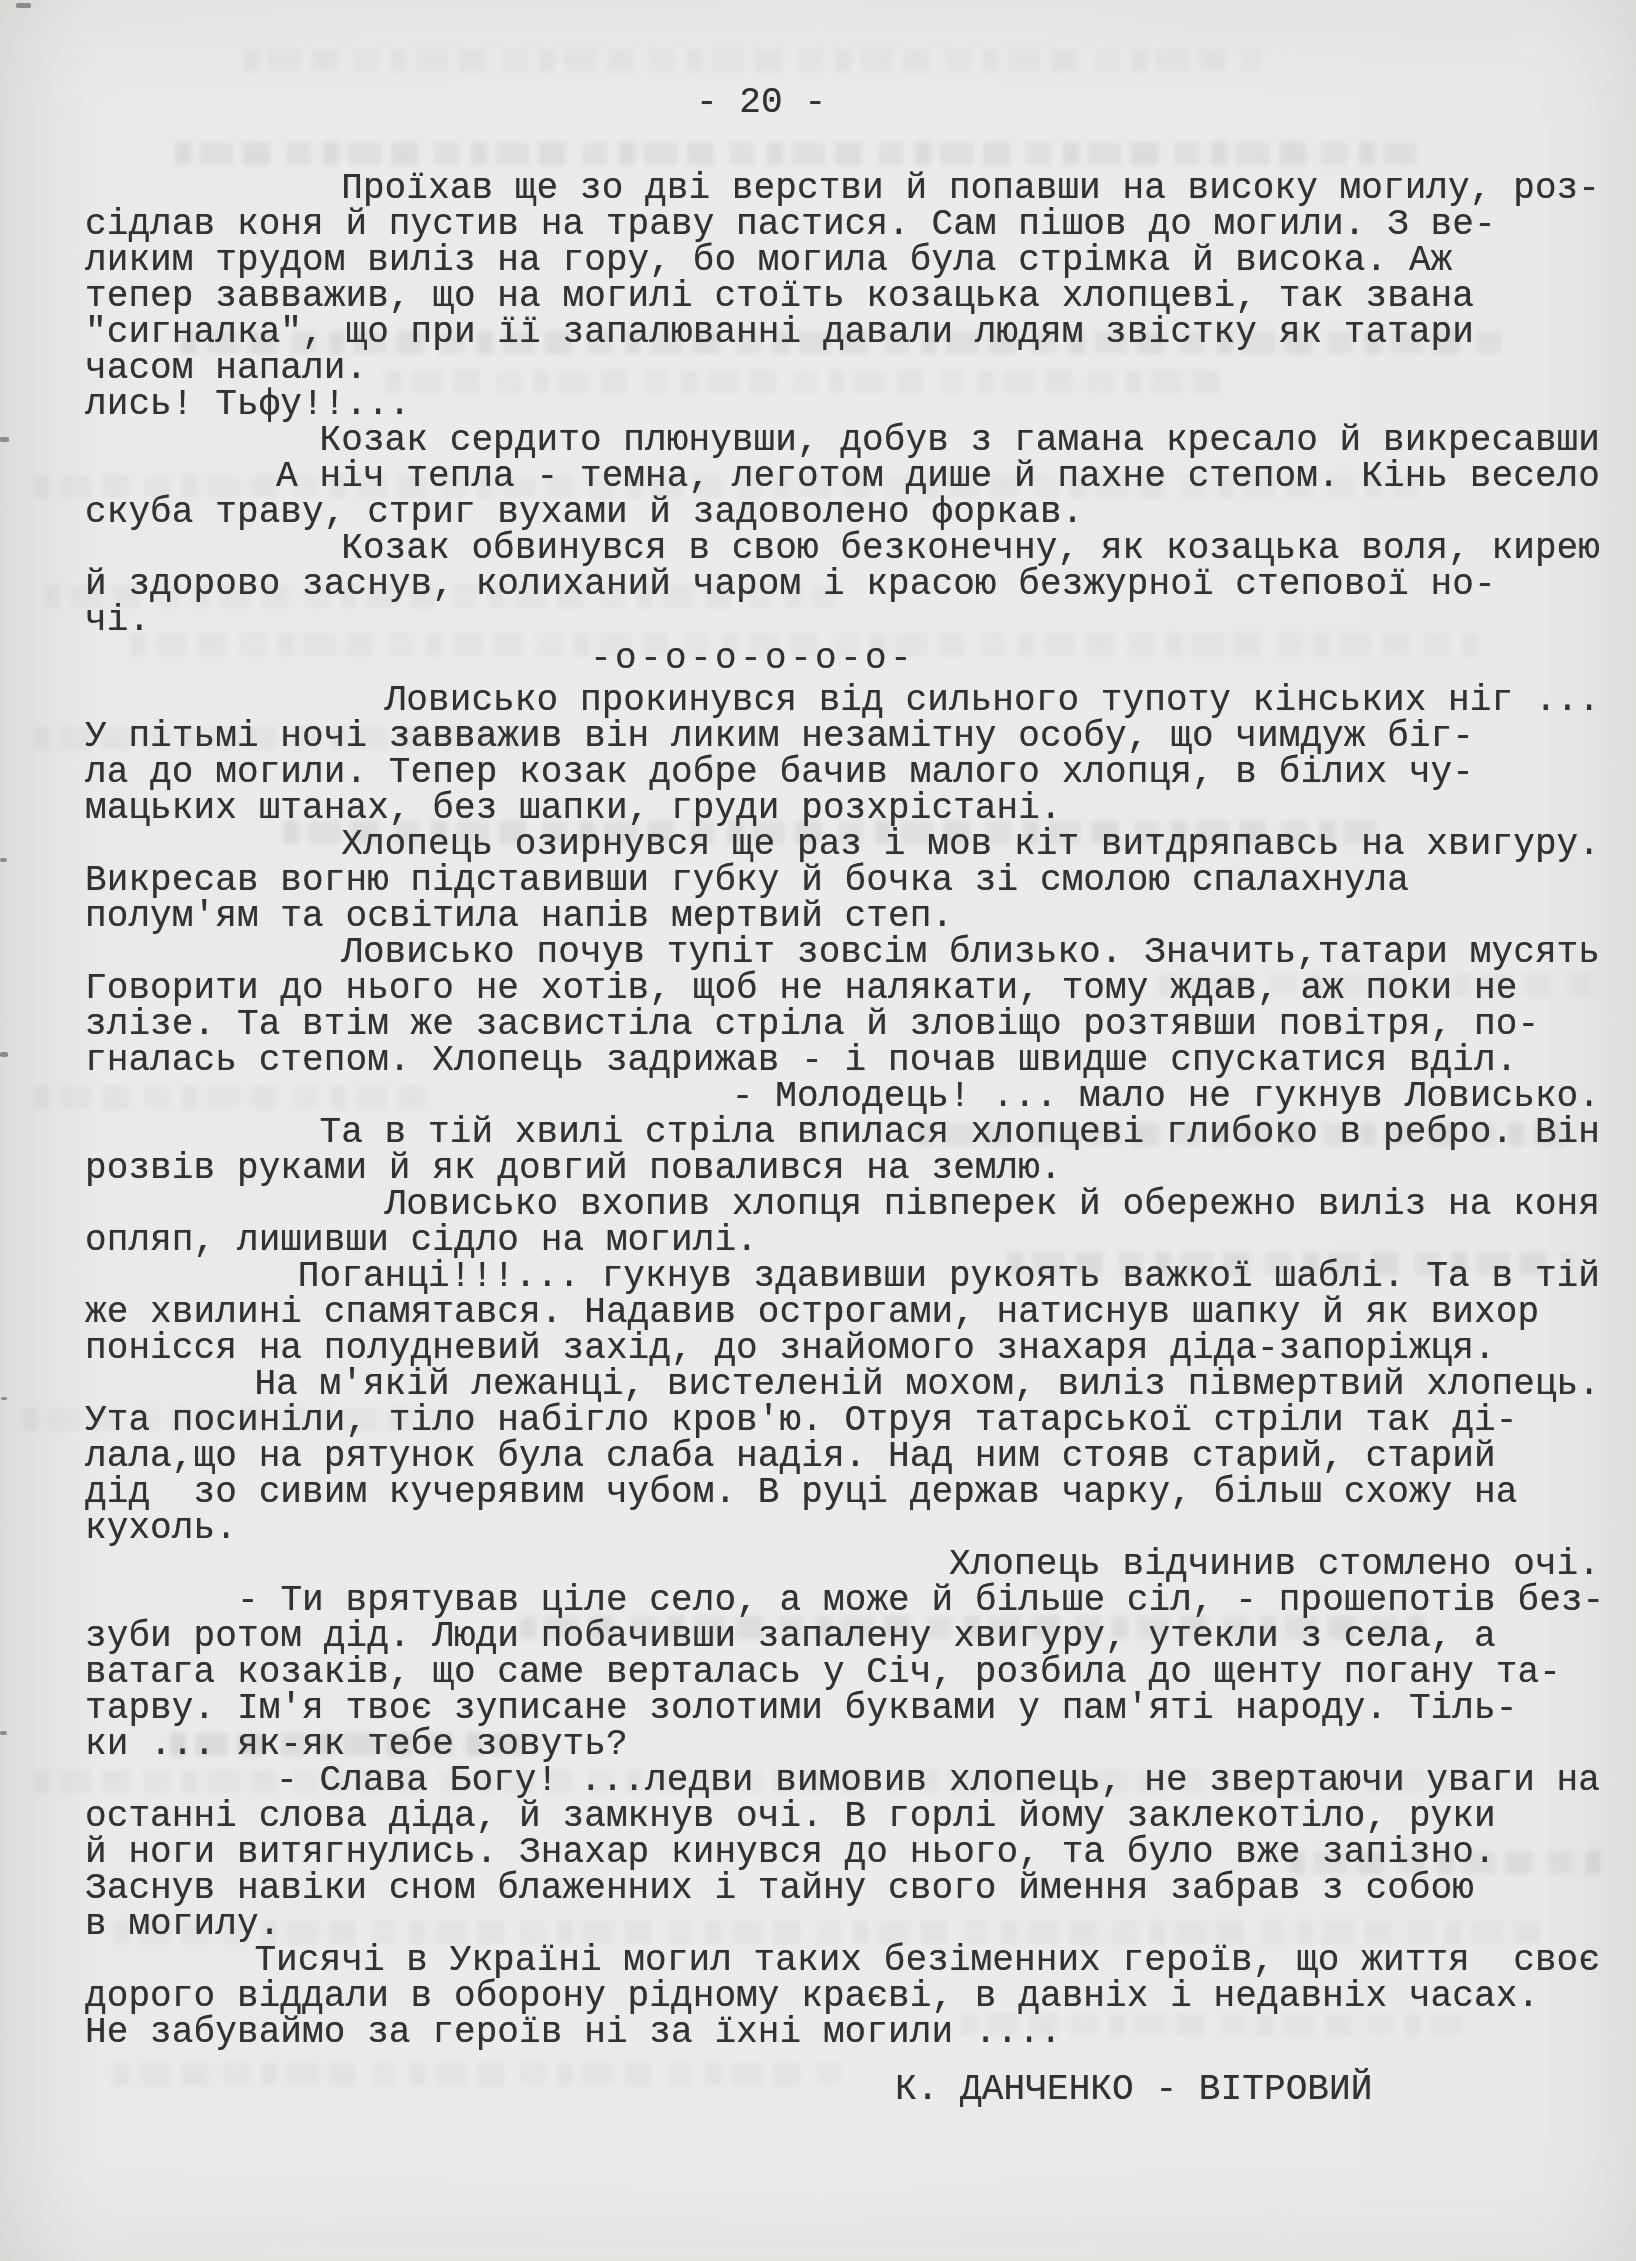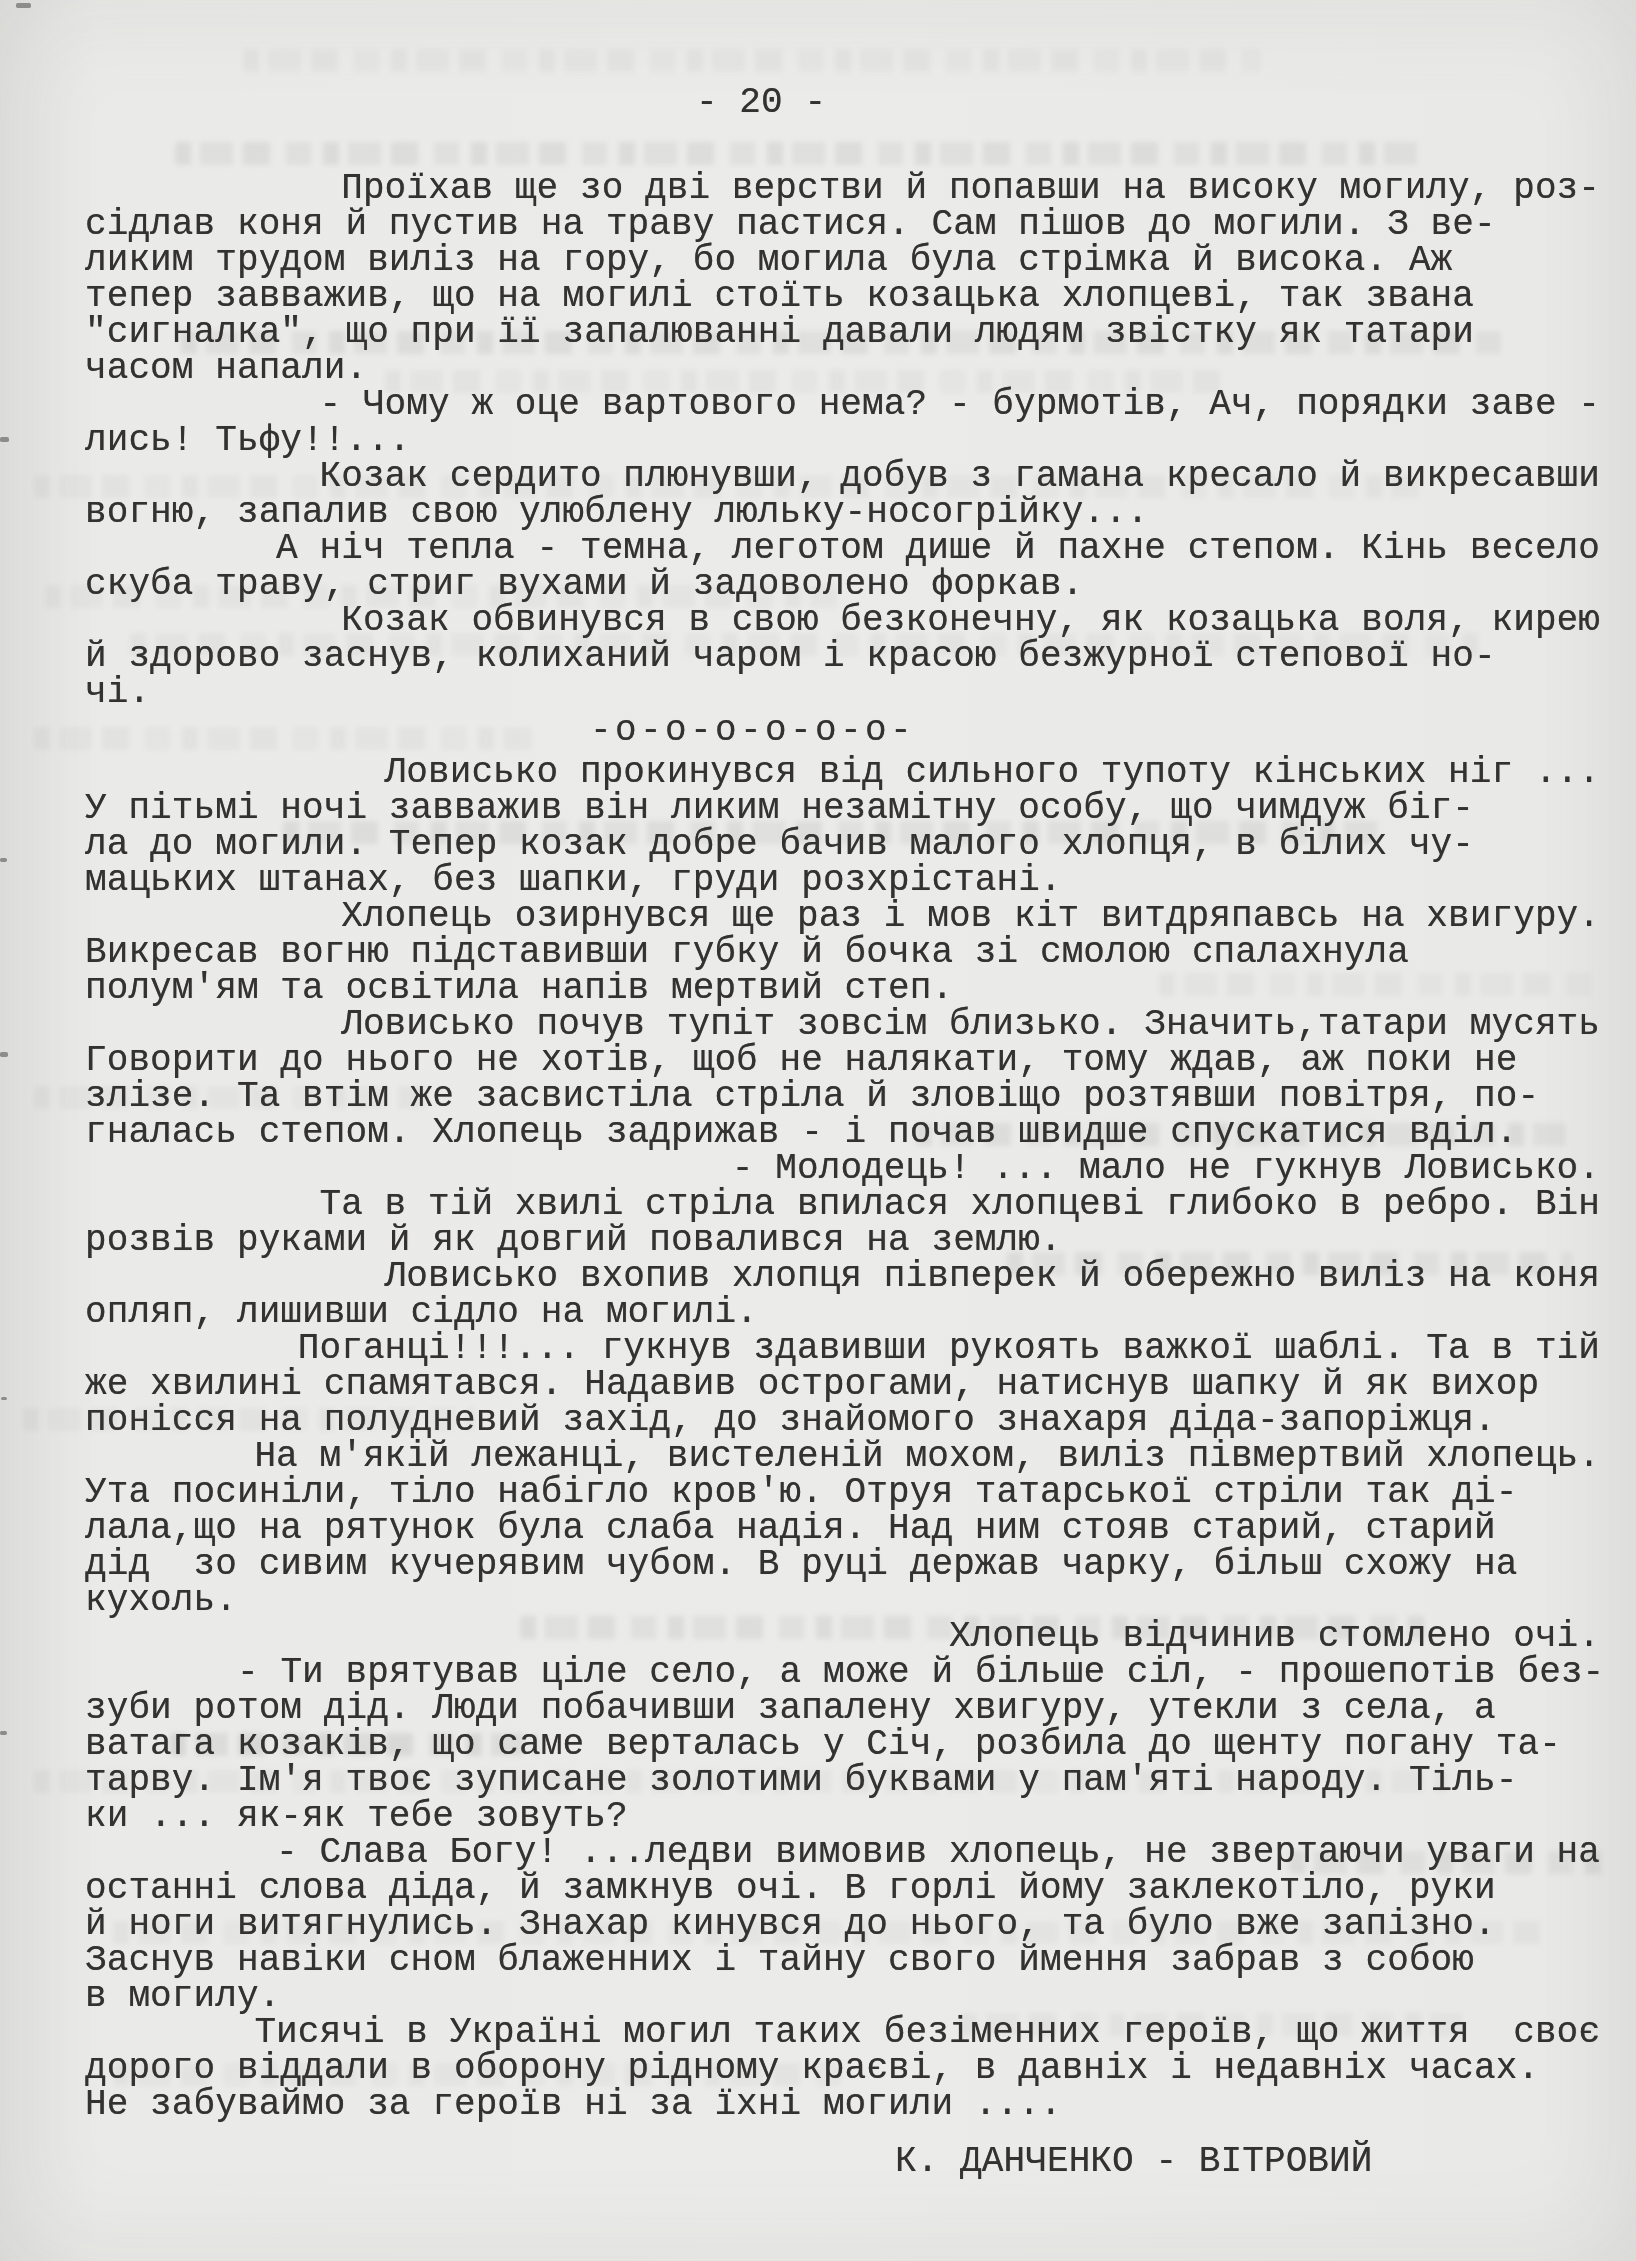--- a/index.html
+++ b/index.html
@@ -108,24 +108,22 @@
   <div class="page-number line">- 20 -</div>
 
   <div class="doc" id="doc-body">
 
   <div class="line indent">Проїхав ще зо дві верстви й попавши на високу могилу, роз-</div>
       <div class="line">сідлав коня й пустив на траву пастися. Сам пішов до могили. З ве-</div>
       <div class="line">ликим трудом виліз на гору, бо могила була стрімка й висока. Аж</div>
       <div class="line">тепер завважив, що на могилі стоїть козацька хлопцеві, так звана</div>
       <div class="line">"сигналка", що при її запалюванні давали людям звістку як татари</div>
       <div class="line">часом напали.</div>
-      <div class="line indent">- Чому ж оце вартового нема? - бурмотів, Ач, порядки заве -</div>
       <div class="line">лись! Тьфу!!...</div>
       <div class="line indent">Козак сердито плюнувши, добув з гамана кресало й викресавши</div>
-      <div class="line">вогню, запалив свою улюблену люльку-носогрійку...</div>
       <div class="line indent">А ніч тепла - темна, леготом дише й пахне степом. Кінь весело</div>
       <div class="line">скуба траву, стриг вухами й задоволено форкав.</div>
       <div class="line indent">Козак обвинувся в свою безконечну, як козацька воля, кирею</div>
       <div class="line">й здорово заснув, колиханий чаром і красою безжурної степової но-</div>
       <div class="line">чі.</div>
       <div class="line sep">-о-о-о-о-о-о-</div>
       <div class="line indent">Ловисько прокинувся від сильного тупоту кінських ніг ...</div>
       <div class="line">У пітьмі ночі завважив він ликим незамітну особу, що чимдуж біг-</div>
       <div class="line">ла до могили. Тепер козак добре бачив малого хлопця, в білих чу-</div>
       <div class="line">мацьких штанах, без шапки, груди розхрістані.</div>

